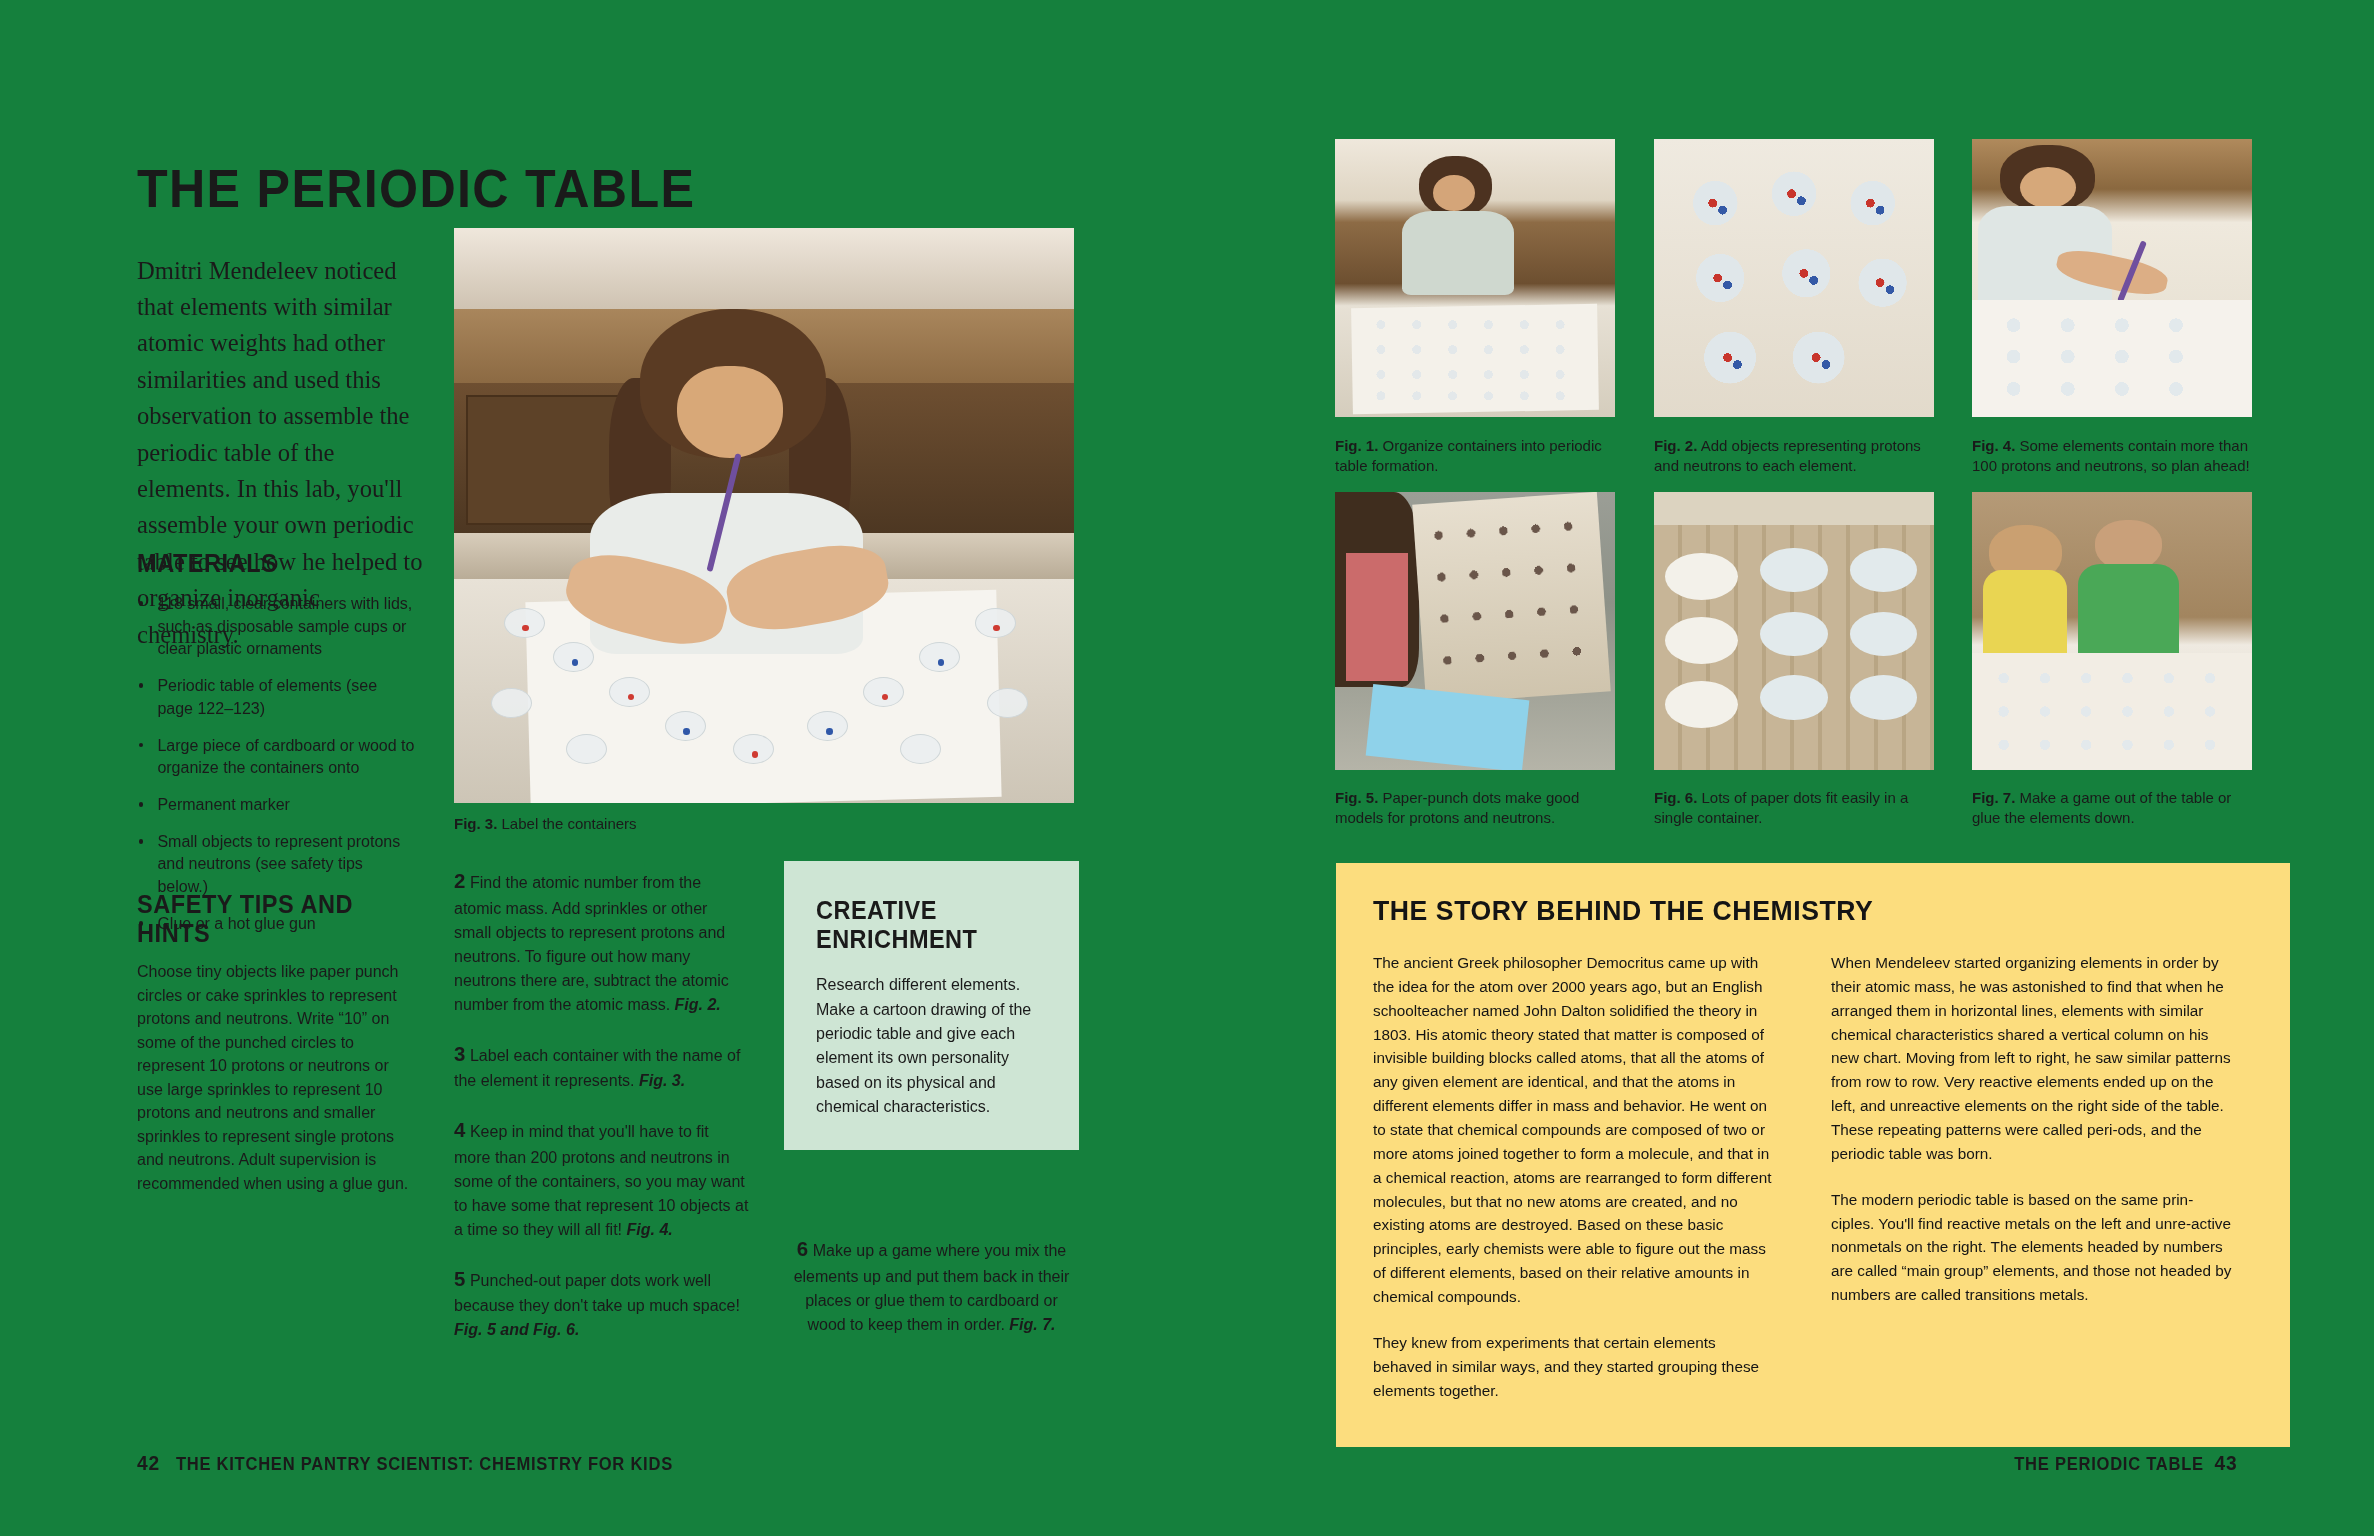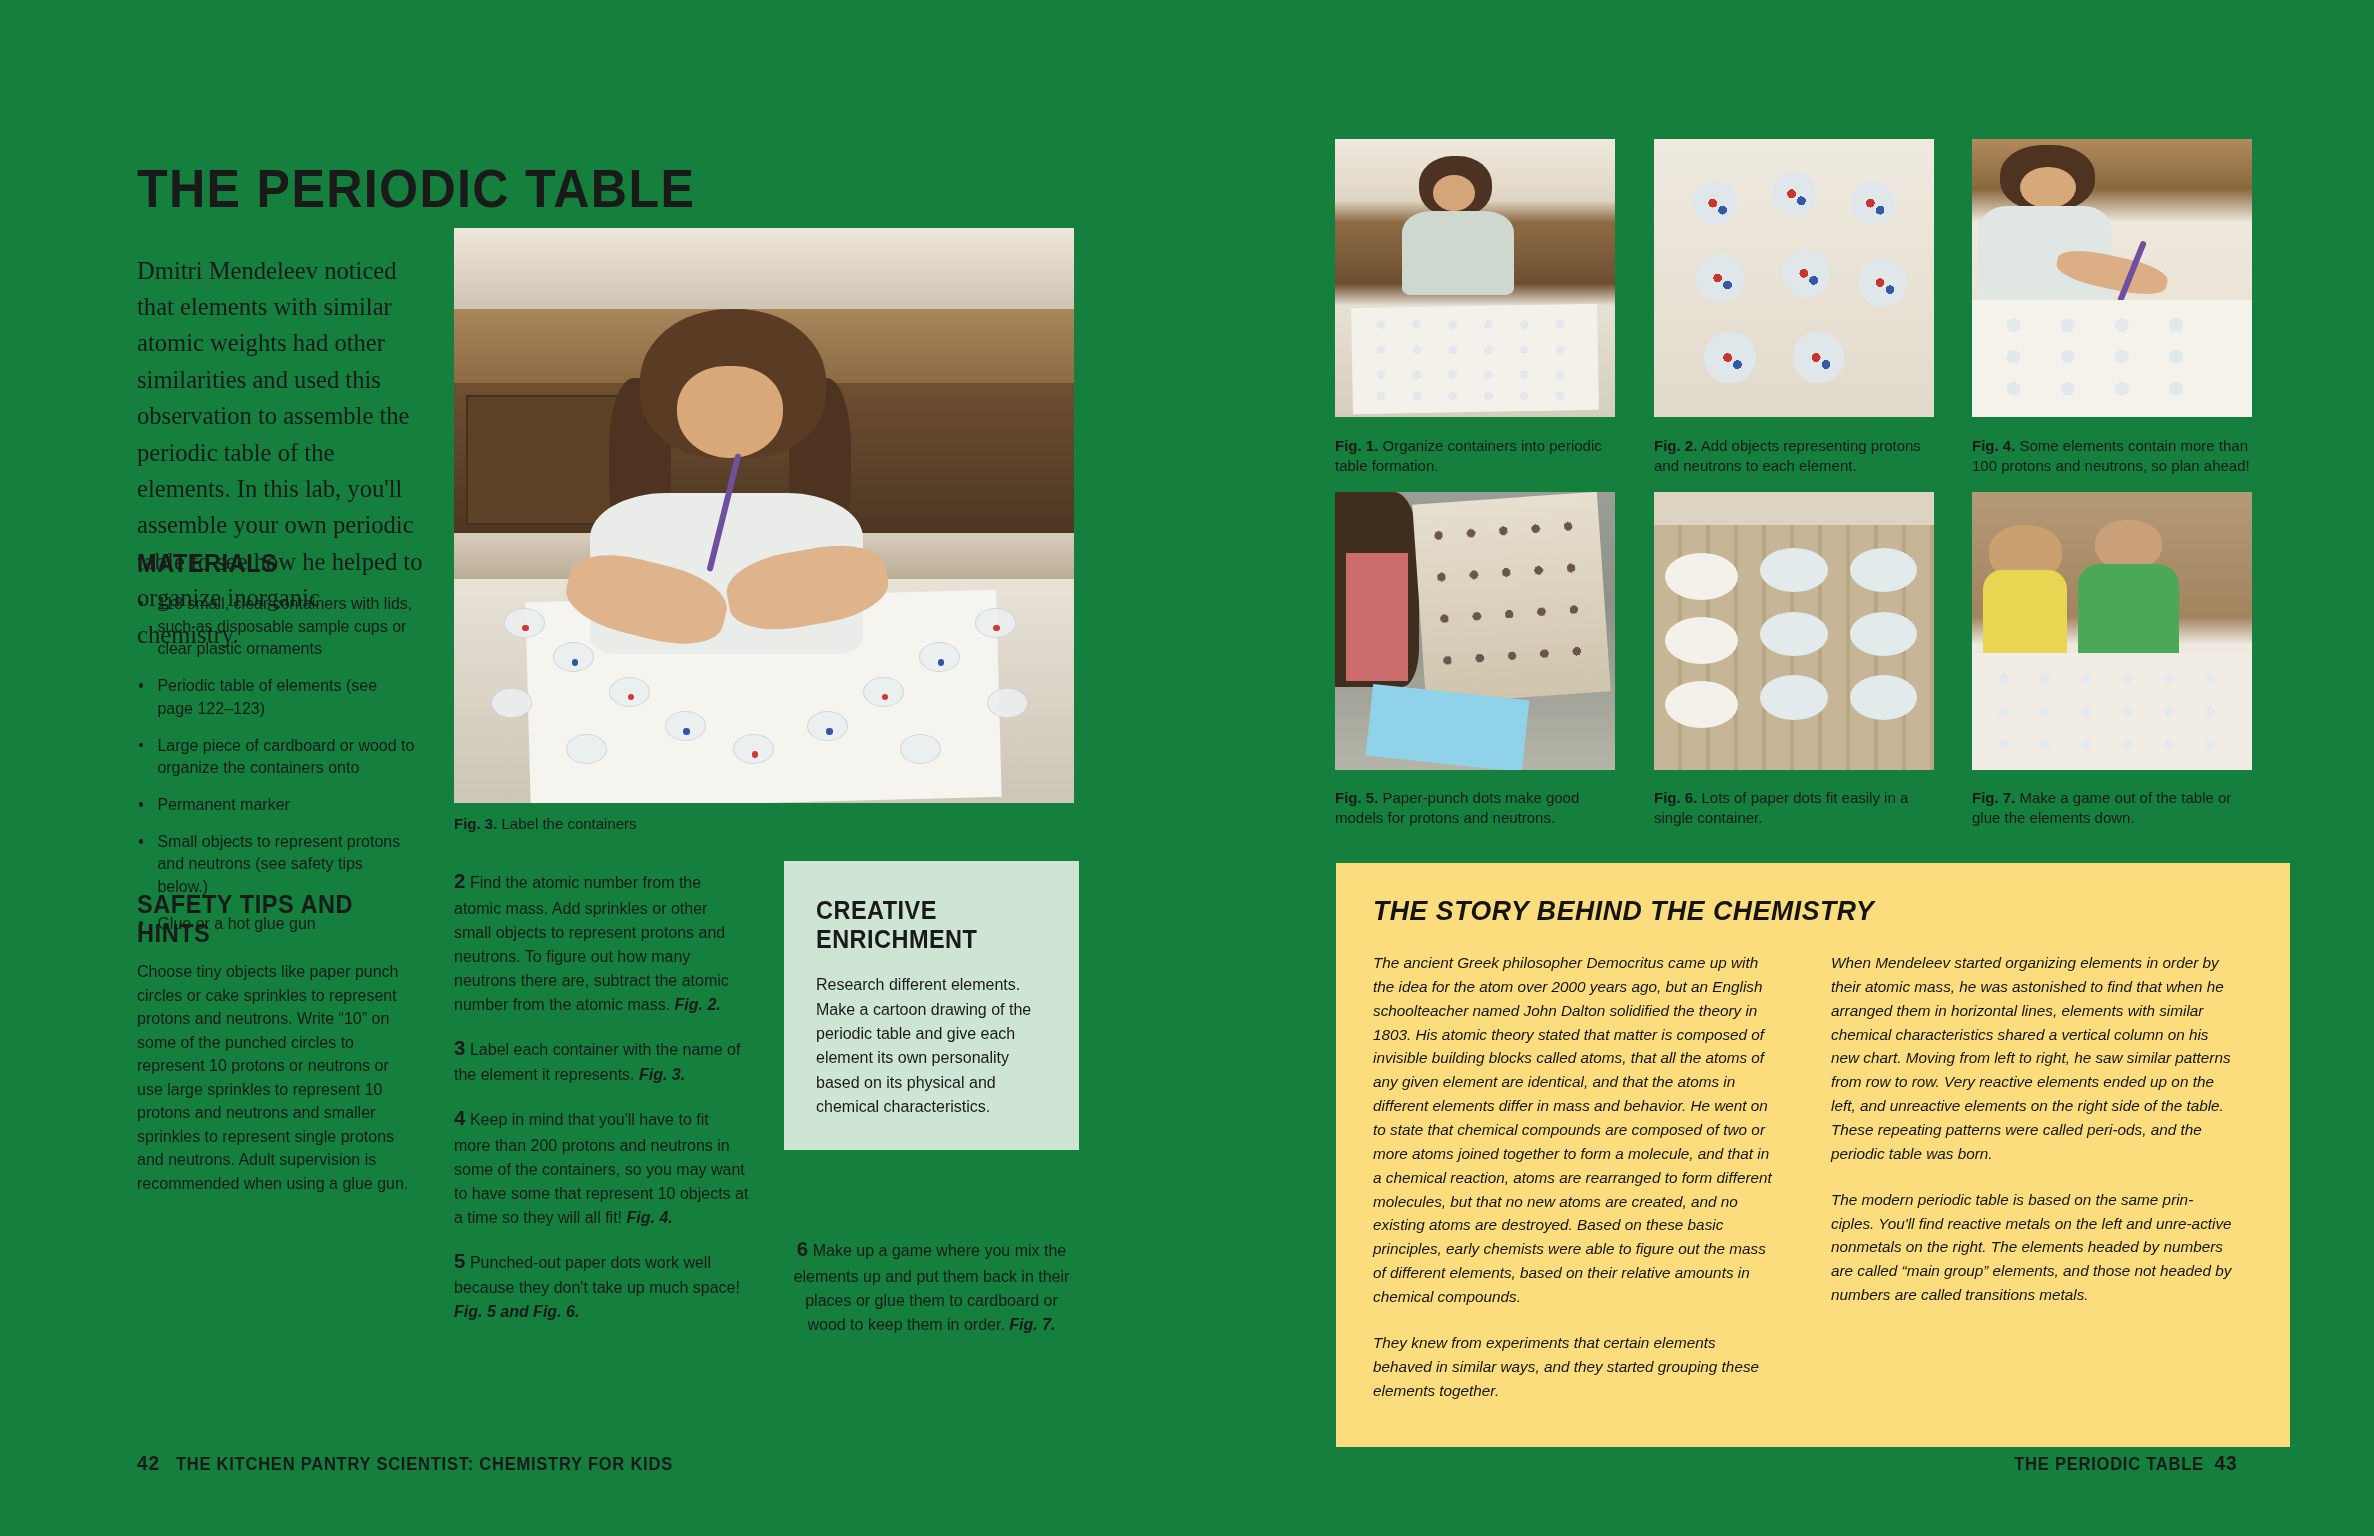--- a/index.html
+++ b/index.html
@@ -134,21 +134,21 @@
   }
   .step .num {
     font-weight: 700;
     font-size: 20.4px;
     margin-right: 4.6px;
   }
   .step i { font-style: italic; font-weight: 700; }
 
   .col2 { position: absolute; left: 454px; top: 861px; width: 295px; }
   .col2 .step:first-child { margin-top: 5px; }
-  .col2 .step { margin-top: 4px; }
+  .col2 .step { margin-top: 22px; }
 
   .col3 { position: absolute; left: 784px; top: 1234px; width: 295px; text-align: center; }
   .col3 .step { margin-top: 0; }
 
   .creative-box {
     position: absolute;
     left: 784px;
     top: 861px;
     width: 295px;
     height: 289px;
@@ -181,21 +181,20 @@
 
   .story-box {
     position: absolute;
     left: 1336px;
     top: 863px;
     width: 954px;
     height: 584px;
     background: #fcdd7e;
     box-sizing: border-box;
     padding: 32px 37px 28px 37px;
-    font-style: italic;
   }
   .story-title {
     font-family: "Liberation Sans Narrow", "Liberation Sans", sans-serif;
     font-size: 28px;
     font-weight: 700;
     letter-spacing: 0.6px;
     color: #141414;
     transform: scaleX(0.95);
     transform-origin: left center;
   }

